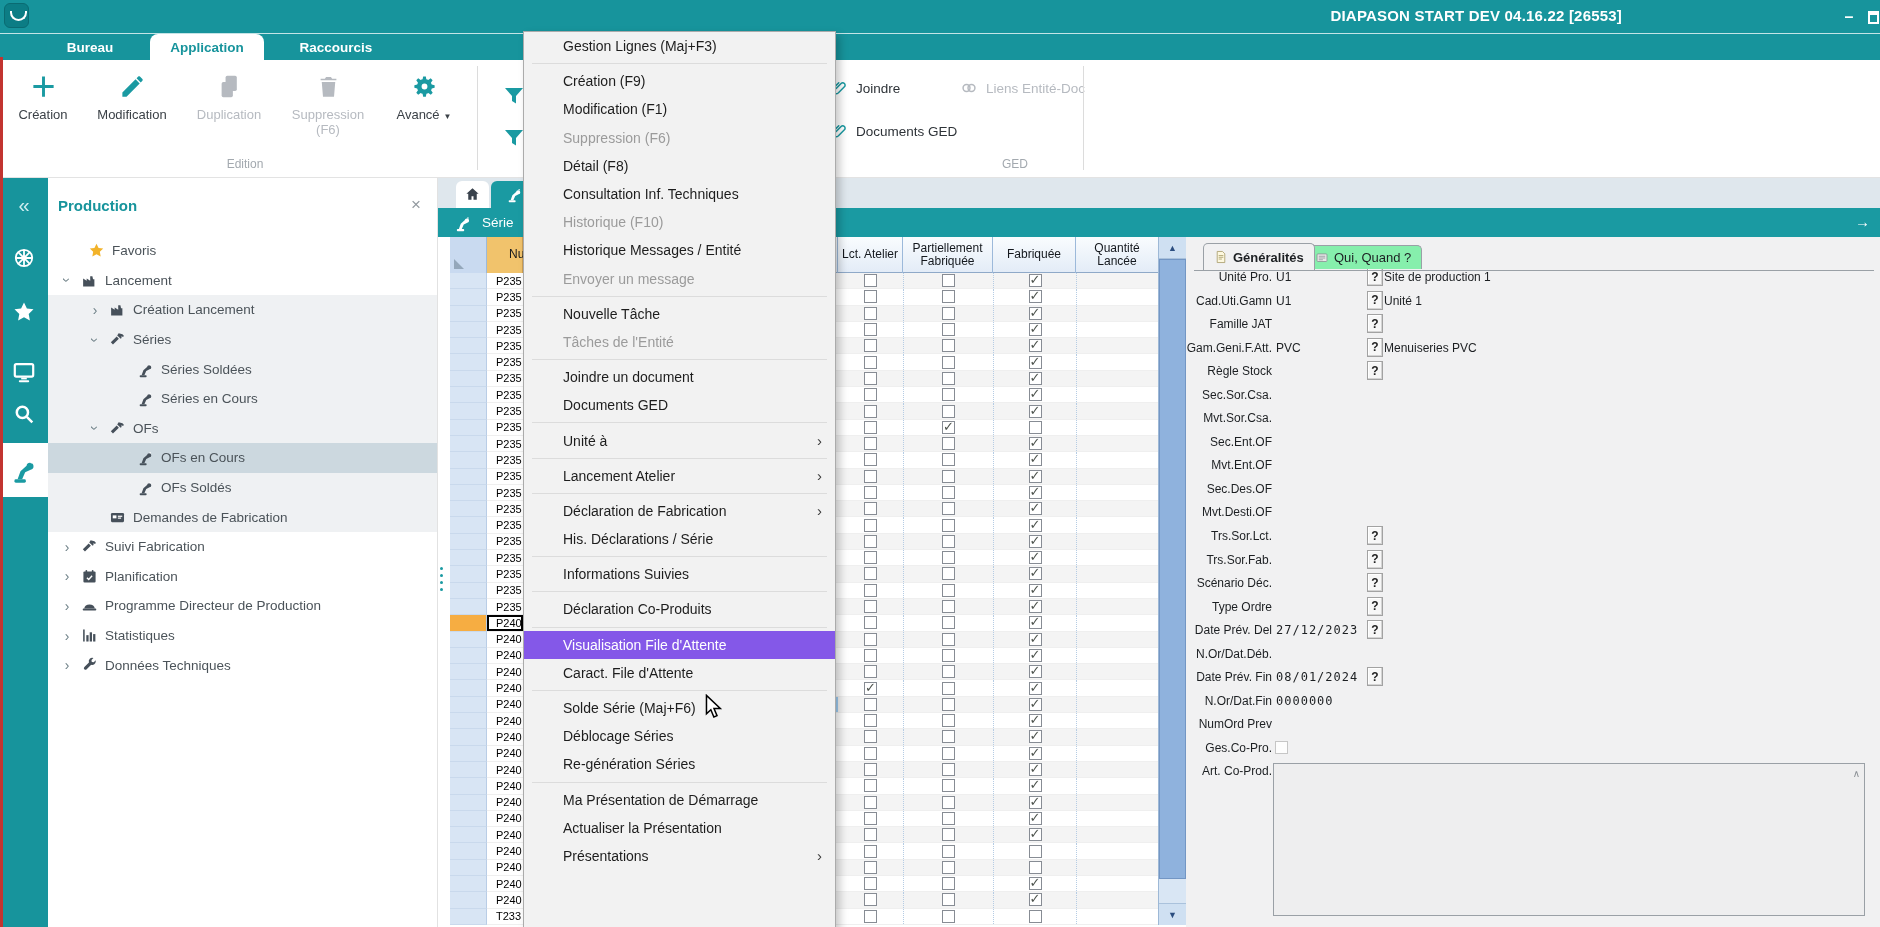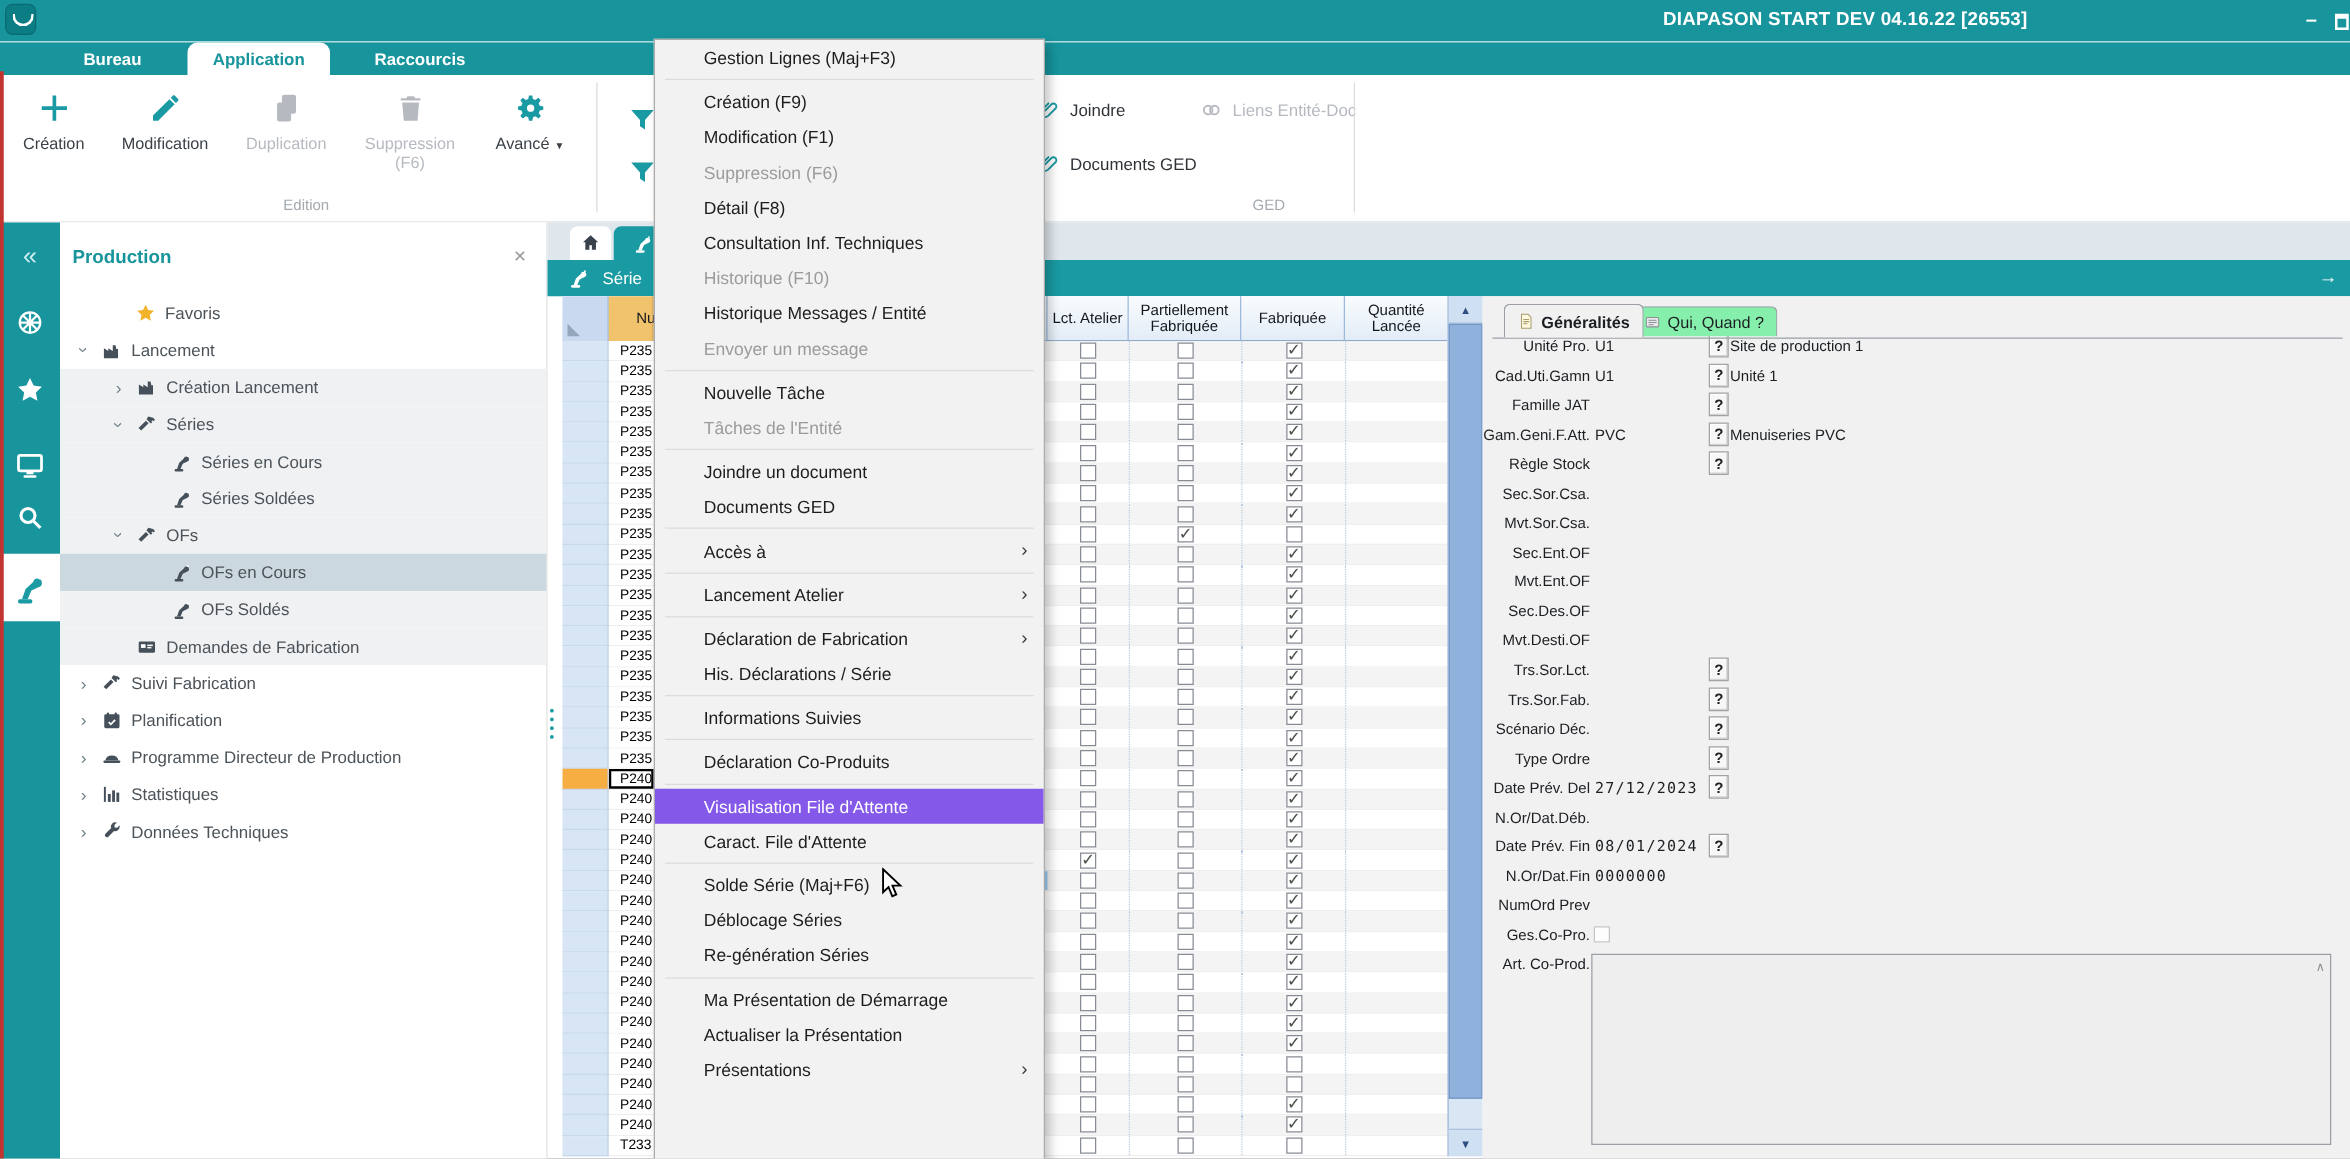--- a/index.html
+++ b/index.html
@@ -365,21 +365,21 @@
         <svg class="ic">
           <use href="#i-robot"></use>
         </svg>
       </div>
     </div>
 
   <div class="sidebar">
     <div class="sidebar-title">Production</div>
     <div class="sidebar-close">×</div>
     <div class="tree" id="tree">
-        <div class="tree-row" style="padding-left: 36px;">
+        <div class="tree-row" style="padding-left: 16px;">
           <span class="chev"></span>
           <span class="tico gold">
             <svg class="ic">
               <use href="#i-star"></use>
             </svg>
           </span>
           <span class="tree-label">Favoris</span>
         </div>
         <div class="tree-row" style="padding-left: 9px;">
           <span class="chev down">›</span>
@@ -408,30 +408,30 @@
           </span>
           <span class="tree-label">Séries</span>
         </div>
         <div class="tree-row grey" style="padding-left: 65px;">
           <span class="chev"></span>
           <span class="tico">
             <svg class="ic">
               <use href="#i-robot"></use>
             </svg>
           </span>
-          <span class="tree-label">Séries en Cours</span>
+          <span class="tree-label">Séries Soldées</span>
         </div>
         <div class="tree-row grey" style="padding-left: 65px;">
           <span class="chev"></span>
           <span class="tico">
             <svg class="ic">
               <use href="#i-robot"></use>
             </svg>
           </span>
-          <span class="tree-label">Séries Soldées</span>
+          <span class="tree-label">Séries en Cours</span>
         </div>
         <div class="tree-row grey" style="padding-left: 37px;">
           <span class="chev down">›</span>
           <span class="tico">
             <svg class="ic">
               <use href="#i-hammer"></use>
             </svg>
           </span>
           <span class="tree-label">OFs</span>
         </div>
@@ -1301,21 +1301,21 @@
       </div>
       <div class="menu-sep"></div>
       <div class="menu-item">
         <span>Joindre un document</span>
       </div>
       <div class="menu-item">
         <span>Documents GED</span>
       </div>
       <div class="menu-sep"></div>
       <div class="menu-item">
-        <span>Accès à</span>
+        <span>Unité à</span>
         <span class="sub-arrow">›</span>
       </div>
       <div class="menu-sep"></div>
       <div class="menu-item">
         <span>Lancement Atelier</span>
         <span class="sub-arrow">›</span>
       </div>
       <div class="menu-sep"></div>
       <div class="menu-item">
         <span>Déclaration de Fabrication</span>

